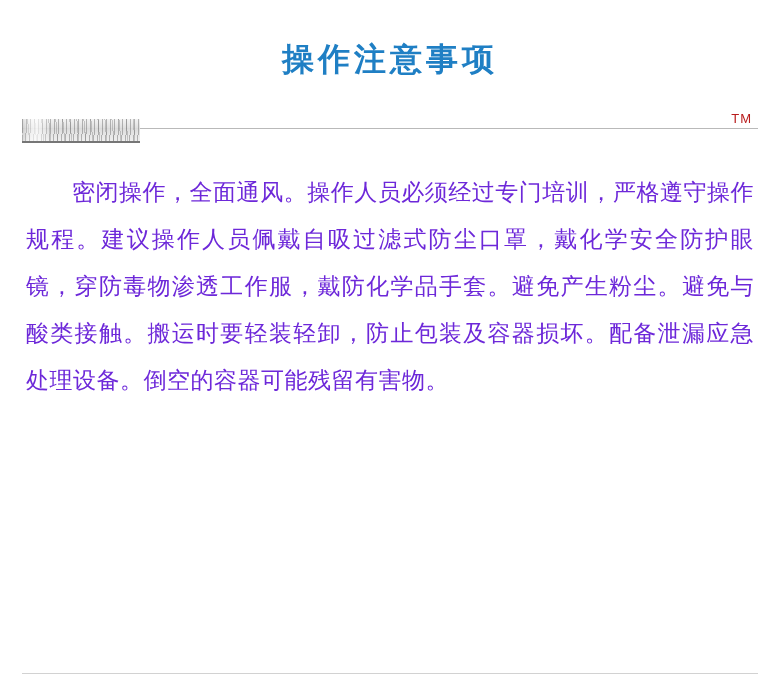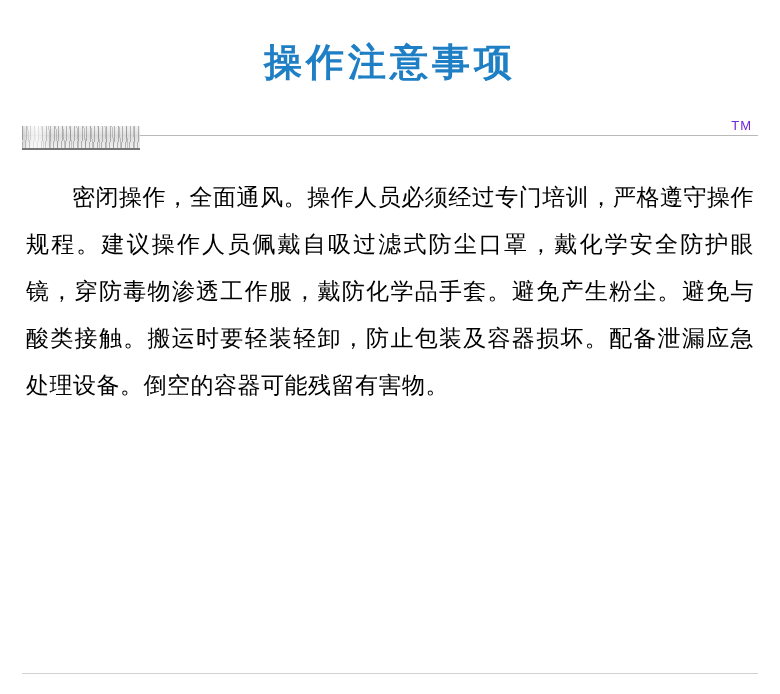--- a/index.html
+++ b/index.html
@@ -15,21 +15,21 @@
     overflow: hidden;
   }
   .page {
     position: relative;
     width: 780px;
     height: 694px;
     box-sizing: border-box;
   }
   .title {
     text-align: center;
-    font-size: 38px;
+    font-size: 32px;
     line-height: 1.1;
     color: #1f7fc4;
     font-weight: bold;
     letter-spacing: 4px;
     padding-top: 42px;
     font-family: "DejaVu Sans", "Liberation Sans", sans-serif;
   }
   .rule-zone {
     position: relative;
     margin-top: 42px;
@@ -64,29 +64,29 @@
         rgba(255,255,255,0.0) 7px),
       linear-gradient(180deg, #f3f3f3 0%, #dcdcdc 45%, #efefef 100%);
     border-bottom: 2px solid #6f6f6f;
     opacity: 0.95;
   }
   .tm {
     position: absolute;
     right: 28px;
     top: -8px;
     font-size: 13px;
-    color: #6d28d9;
+    color: #b91c1c;
     letter-spacing: 1px;
   }
   .body-text {
     margin: 22px 26px 0 26px;
     font-size: 23px;
     line-height: 47px;
-    color: #000000;
-    font-family: Liberation Mono, monospace;
+    color: #6d28d9;
+    font-family: Liberation Sans, sans-serif;
     letter-spacing: 0.5px;
     text-align: justify;
   }
   .para {
     text-indent: 2em;
     margin: 0 0 6px 0;
   }
   .footer-rule {
     position: absolute;
     left: 22px;

